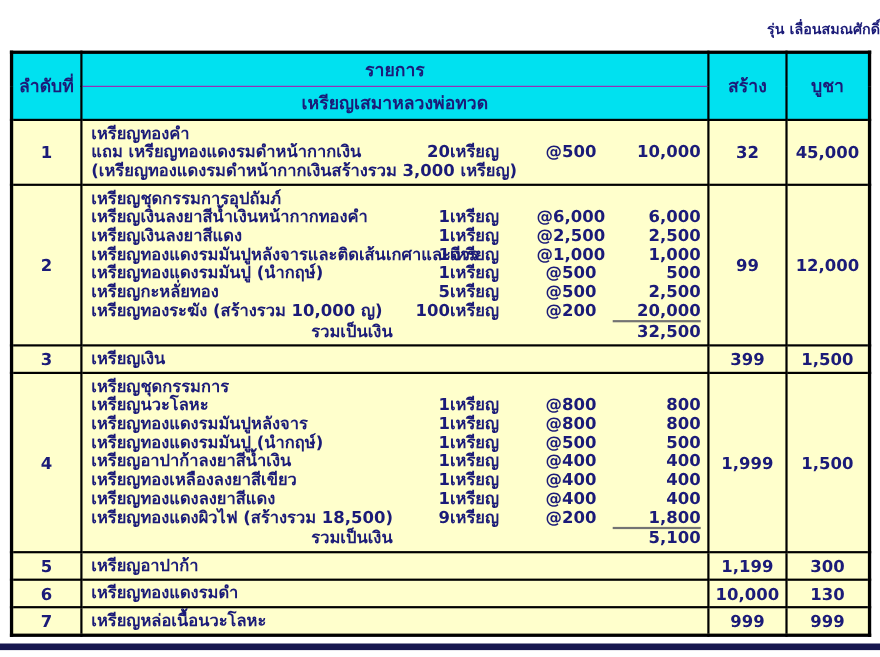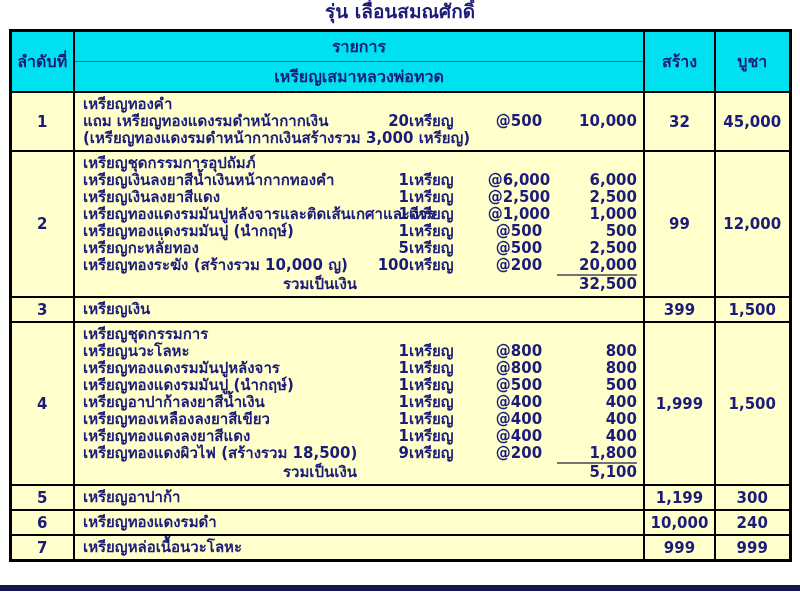--- a/index.html
+++ b/index.html
@@ -6,22 +6,22 @@
   body {
     width:800px; height:597px; background:#ffffff;
     font-family:"DejaVu Sans", sans-serif;
     position:relative; overflow:hidden;
   }
   .title {
     text-align:center; color:#1b1b78; font-weight:bold;
     font-size:20px; padding-top:9px; line-height:24px;
   }
   .subtitle {
-    text-align:center; color:#1b1b78; font-weight:bold;
-    font-size:19px; margin-top:0; line-height:22px;
+    text-align:right; color:#1b1b78; font-weight:bold;
+    font-size:13px; margin-top:17px; line-height:22px;
   }
   table.items {
     border-collapse:collapse; table-layout:fixed;
     width:782px; margin:7px auto 0 auto;
     border:3px solid #000;
   }
   th, td {
     border:2px solid #000;
     color:#1b1b78; font-weight:bold;
   }
@@ -234,21 +234,21 @@
           <td class="c-price">300</td>
         </tr>
         <tr>
           <td class="c-no">6</td>
           <td class="c-item">
             <div class="line">
               <span class="l-name">เหรียญทองแดงรมดำ</span>
             </div>
           </td>
           <td class="c-made">10,000</td>
-          <td class="c-price">240</td>
+          <td class="c-price">130</td>
         </tr>
         <tr>
           <td class="c-no">7</td>
           <td class="c-item">
             <div class="line">
               <span class="l-name">เหรียญหล่อเนื้อนวะโลหะ</span>
             </div>
           </td>
           <td class="c-made">999</td>
           <td class="c-price">999</td>

